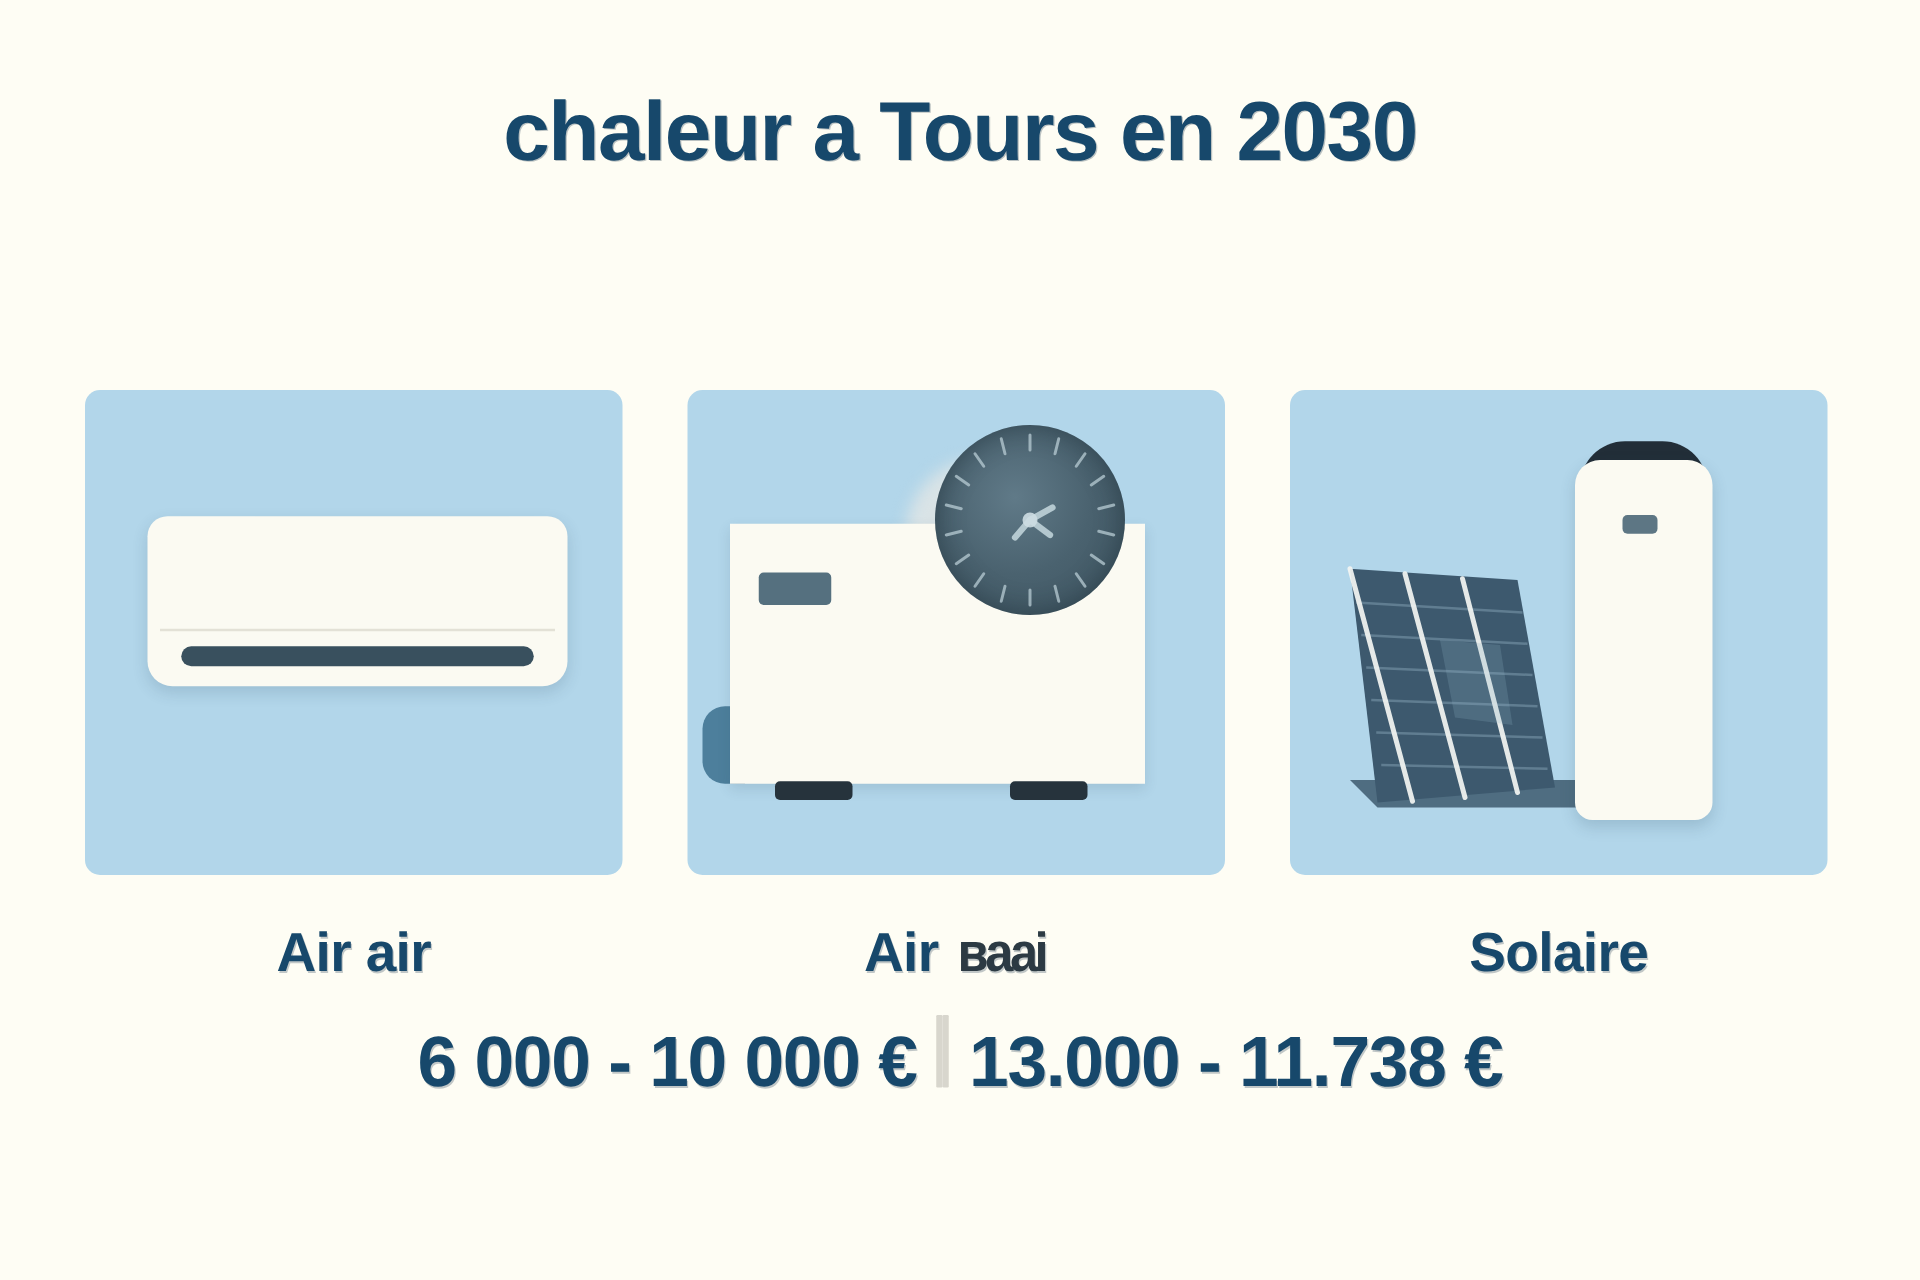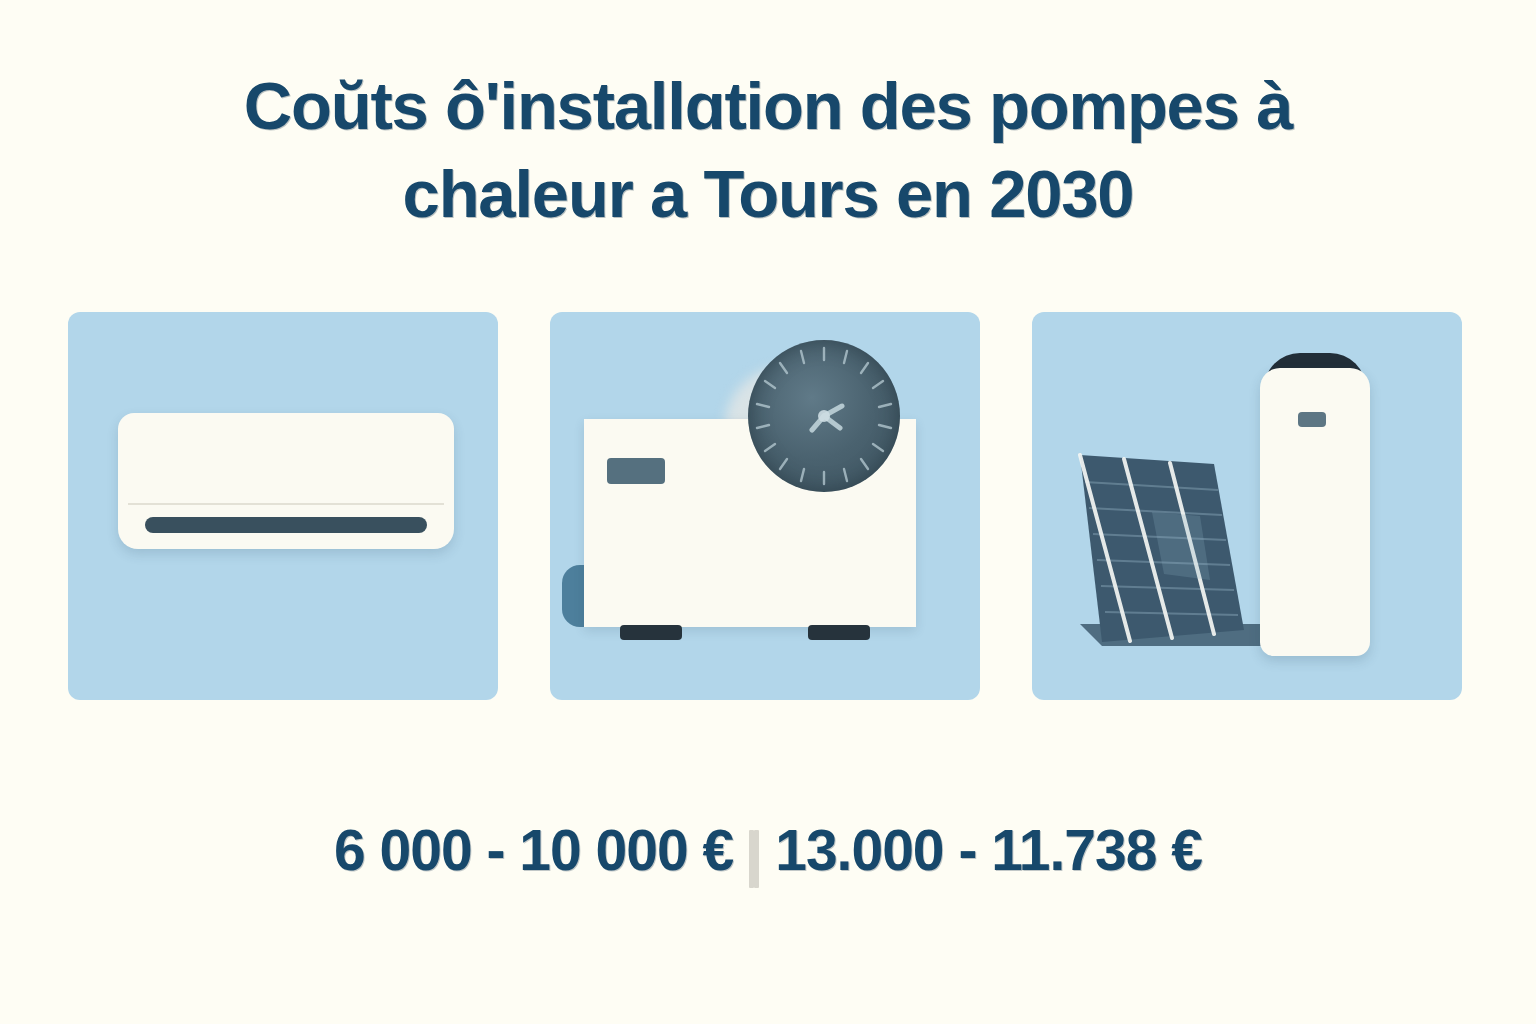--- a/index.html
+++ b/index.html
@@ -100,21 +100,21 @@
     letter-spacing: -3px;
   }
 
   
   .prices-row {
     position: absolute;
     top: 812px;
     left: 40px;
     width: 1456px;
     display: flex;
-    align-items: flex-end;
+    align-items: flex-start;
     justify-content: center;
   }
 
   .price-cell {
     flex: 0 0 auto;
     text-align: center;
     color: #17486b;
     font-weight: 700;
     font-size: 57px;
     line-height: 76px;
@@ -251,21 +251,20 @@
     background: #5d7684;
     border-radius: 4px;
   }
 </style>
 </head>
 <body>
 
 <div class="infographic">
 
   <div class="title-block">
-    <span class="title-line">Coŭts ô'installɑtion des pompes à</span>
     <span class="title-line">chaleur a Tours en 2030</span>
   </div>
 
   <div class="cards-row">
 
     <div class="card">
       <div class="card-art">
         <div class="ac-unit">
           <div class="ac-seam"></div>
           <div class="ac-vent"></div>
@@ -342,20 +341,31 @@
         </svg>
         <div class="tank-cap"></div>
         <div class="tank-body">
           <div class="tank-dial"></div>
         </div>
       </div>
     </div>
 
   </div>
 
+  <div class="labels-row">
+    <div class="label-cell">
+      <div class="device-label">Air air</div>
+    </div>
+    <div class="label-cell">
+      <div class="device-label"><span>Air </span><span class="glitch-seg">ʙaai</span></div>
+    </div>
+    <div class="label-cell">
+      <div class="device-label">Solaire</div>
+    </div>
+  </div>
 
   <div class="prices-row">
     <div class="price-cell">6 000 - 10 000 €</div>
     <div class="price-divider"></div>
     <div class="price-divider"></div>
     <div class="price-cell">13.000 - 11.738 €</div>
   </div>
 
 </div>
 

